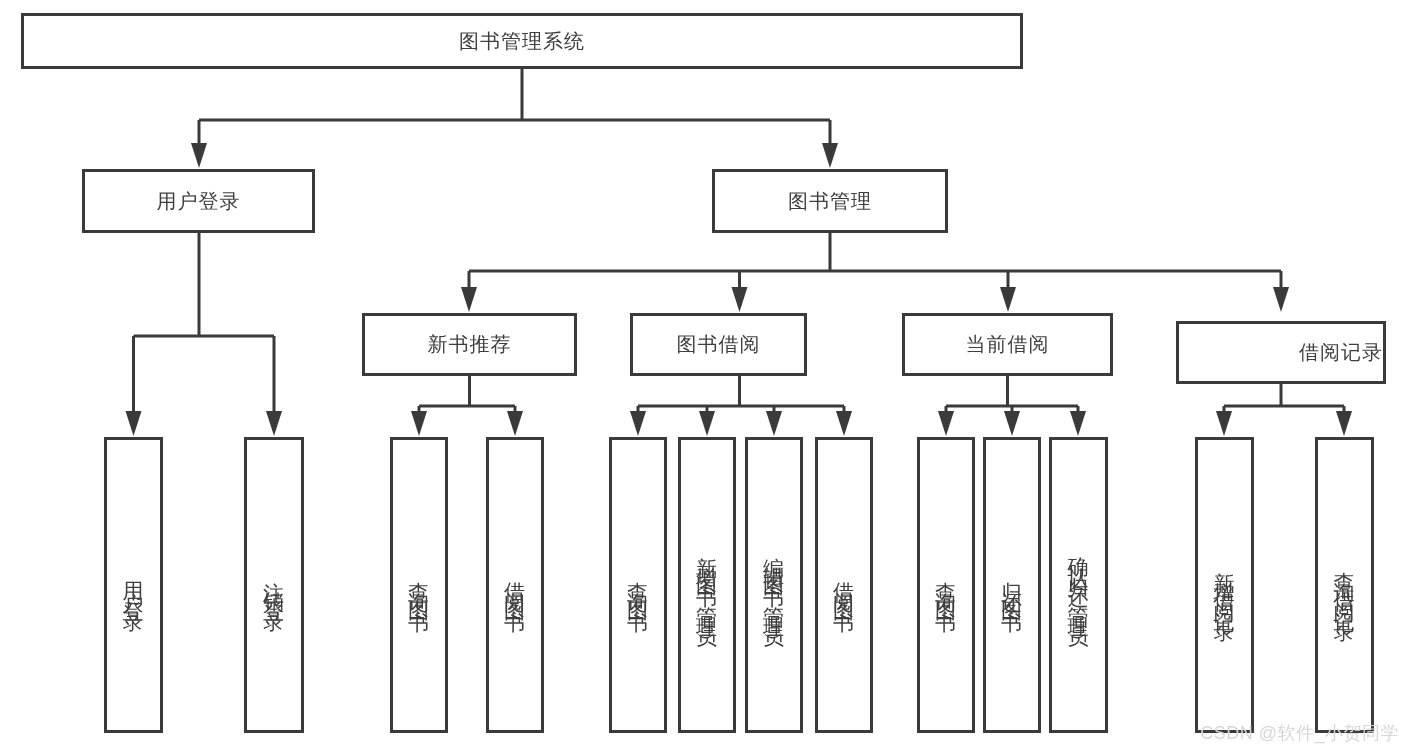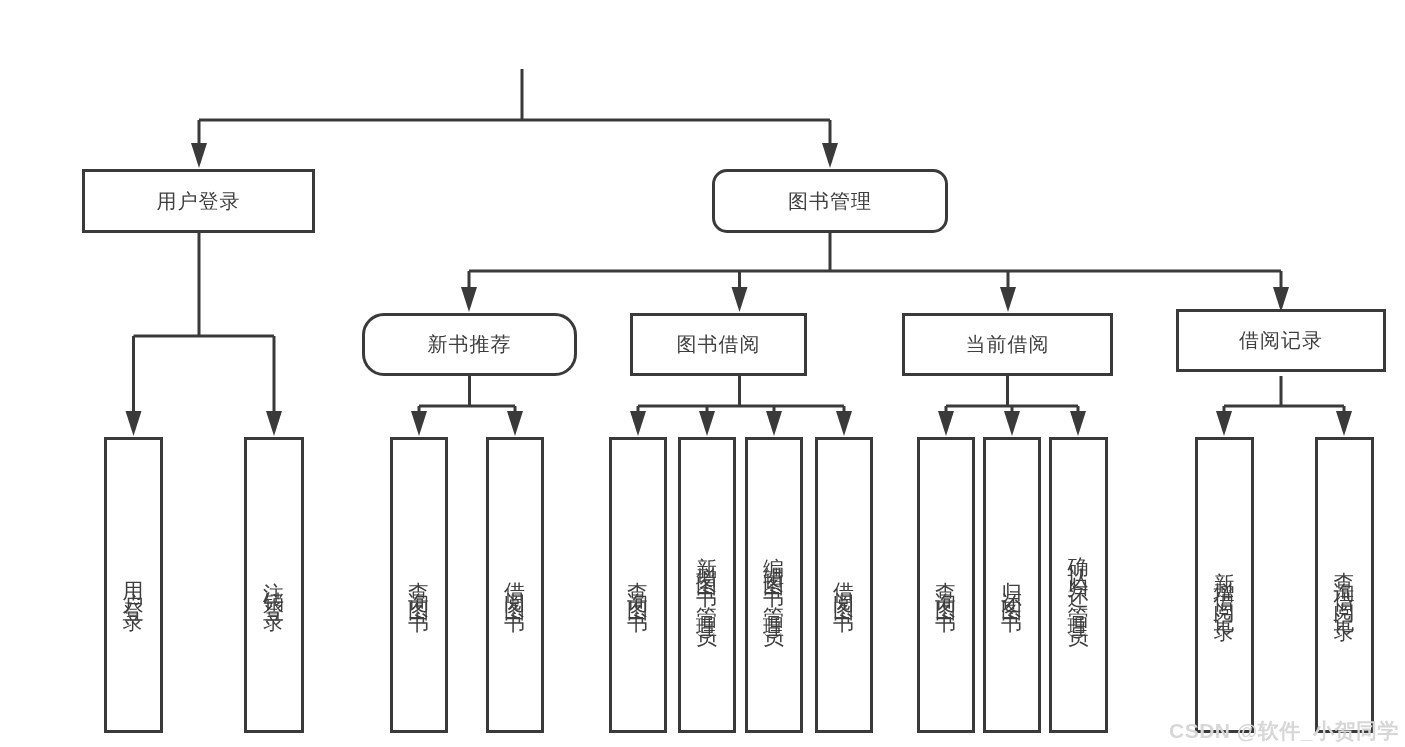--- a/index.html
+++ b/index.html
@@ -41,25 +41,24 @@
     writing-mode:vertical-rl;
     text-orientation:mixed;
     font-size:21px;color:var(--text);
     letter-spacing:10px;
     line-height:1;
     white-space:nowrap;
   }
   .watermark{
     position:absolute;
     right:6px;bottom:2px;
-    font-size:21px;
+    font-size:18px;
     color:#d7d7d7;
     z-index:5;
     letter-spacing:0.5px;
-    font-weight:bold;
   }
 </style>
 </head>
 <body>
 
 <div class="stage">
 
   <svg class="connectors" viewBox="0 0 1405 747" xmlns="http://www.w3.org/2000/svg">
 
     <path d="M522 69 V120 M199 120 H830 M199 120 V146 M830 120 V146"></path>
@@ -89,38 +88,41 @@
     <path d="M1007.5 376 V406 M946 406 H1078 M946 406 V413 M1012 406 V413 M1078 406 V413"></path>
     <polygon points="938,411 954,411 946,436"></polygon>
     <polygon points="1004,411 1020,411 1012,436"></polygon>
     <polygon points="1070,411 1086,411 1078,436"></polygon>
 
     <path d="M1281 376 V406 M1224 406 H1344 M1224 406 V413 M1344 406 V413"></path>
     <polygon points="1216,411 1232,411 1224,436"></polygon>
     <polygon points="1336,411 1352,411 1344,436"></polygon>
   </svg>
 
+  <div class="hbox" style="left:21px;top:13px;width:1002px;height:56px;">
+    <span>图书管理系统</span>
+  </div>
 
   <div class="hbox" style="left:82px;top:169px;width:233px;height:64px;">
     <span>用户登录</span>
   </div>
-  <div class="hbox" style="left:712px;top:169px;width:236px;height:64px;border-radius:15px;">
+  <div class="hbox" style="left:712px;top:169px;width:236px;height:64px;">
     <span>图书管理</span>
   </div>
 
-  <div class="hbox" style="left:362px;top:313px;width:215px;height:63px;border-radius:22px;">
+  <div class="hbox" style="left:362px;top:313px;width:215px;height:63px;">
     <span>新书推荐</span>
   </div>
   <div class="hbox" style="left:630px;top:313px;width:177px;height:63px;">
     <span>图书借阅</span>
   </div>
   <div class="hbox" style="left:902px;top:313px;width:211px;height:63px;font-family:Liberation Mono, monospace;">
     <span>当前借阅</span>
   </div>
-  <div class="hbox" style="left:1176px;top:309px;width:210px;height:63px;">
+  <div class="hbox" style="left:1176px;top:321px;width:210px;height:63px;justify-content:flex-end;">
     <span>借阅记录</span>
   </div>
 
   <div class="vbox" style="left:104px;top:437px;width:59px;height:296px;">
     <span class="vlabel">用户登录</span>
   </div>
   <div class="vbox" style="left:244px;top:437px;width:60px;height:296px;">
     <span class="vlabel">注销登录</span>
   </div>
 

